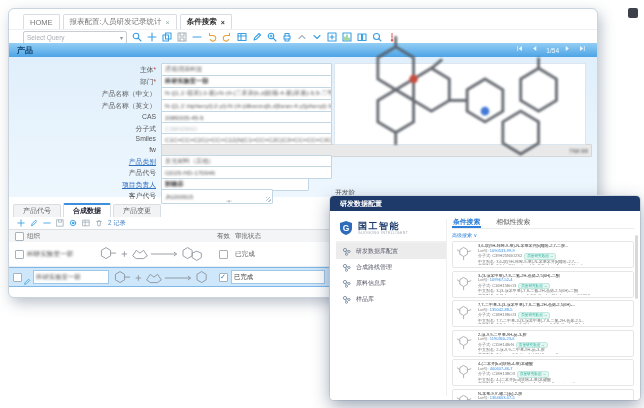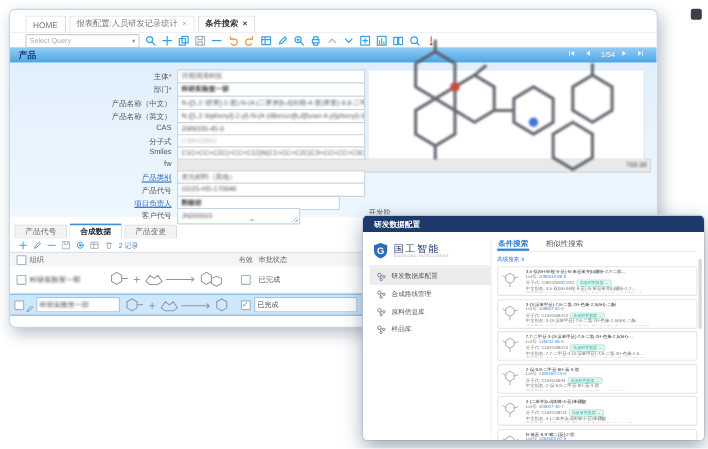--- a/index.html
+++ b/index.html
@@ -87,21 +87,21 @@
   .pencil svg{width:8px;height:8px;stroke:#3aa0e4;fill:none;stroke-width:1}
   
   .win-dialog{position:absolute;left:330px;top:196px;width:310px;height:204px;background:#fff;border-radius:4px;
         box-shadow:0 6px 18px rgba(40,60,90,.45),0 0 0 1px #e3e8ee;overflow:hidden}
   .dheader{height:15px;background:#1d3a6b;color:#fff;font-size:7px;font-weight:bold;display:flex;
         align-items:center;padding:0 10px;filter:none}
   .dheader span{filter:blur(.5px)}
   .dbody{position:absolute;left:0;top:15px;right:0;bottom:0;background:#fff}
   .dside{position:absolute;left:6px;top:8px;width:110px;bottom:4px;border-right:1px solid #efefef}
   .dlogo{display:flex;align-items:center;gap:4px;padding:1px 4px 5px 2px;border-bottom:2px solid #f0f0f0}
-  .brand{font-size:9px;font-weight:normal;color:#1d3a6b;letter-spacing:1.5px;line-height:9px}
+  .brand{font-size:9px;font-weight:bold;color:#1d3a6b;letter-spacing:1.5px;line-height:9px}
   .brandsub{font-size:3.4px;color:#9aa4ad;letter-spacing:.5px}
   .ditem{display:flex;align-items:center;gap:5px;height:16px;padding:0 6px;font-size:6px;color:#556}
   .ditem span.lbl{filter:blur(.55px)}
   .ditem.active{background:#ececec}
   .ditem svg{width:9px;height:9px;stroke:#7a8aa0;fill:none;stroke-width:.9}
   .dmain{position:absolute;left:122px;top:4px;right:6px;bottom:4px}
   .dtabs{display:flex;gap:14px;height:13px;border-bottom:1px solid #ececec}
   .dtab{font-size:6.8px;color:#555;padding:2px 1px}
   .dtab.active{color:#2e7fd9;font-weight:bold;border-bottom:2px solid #2e7fd9}
   .advlink{font-size:5px;color:#2e7fd9;margin:3px 0}

